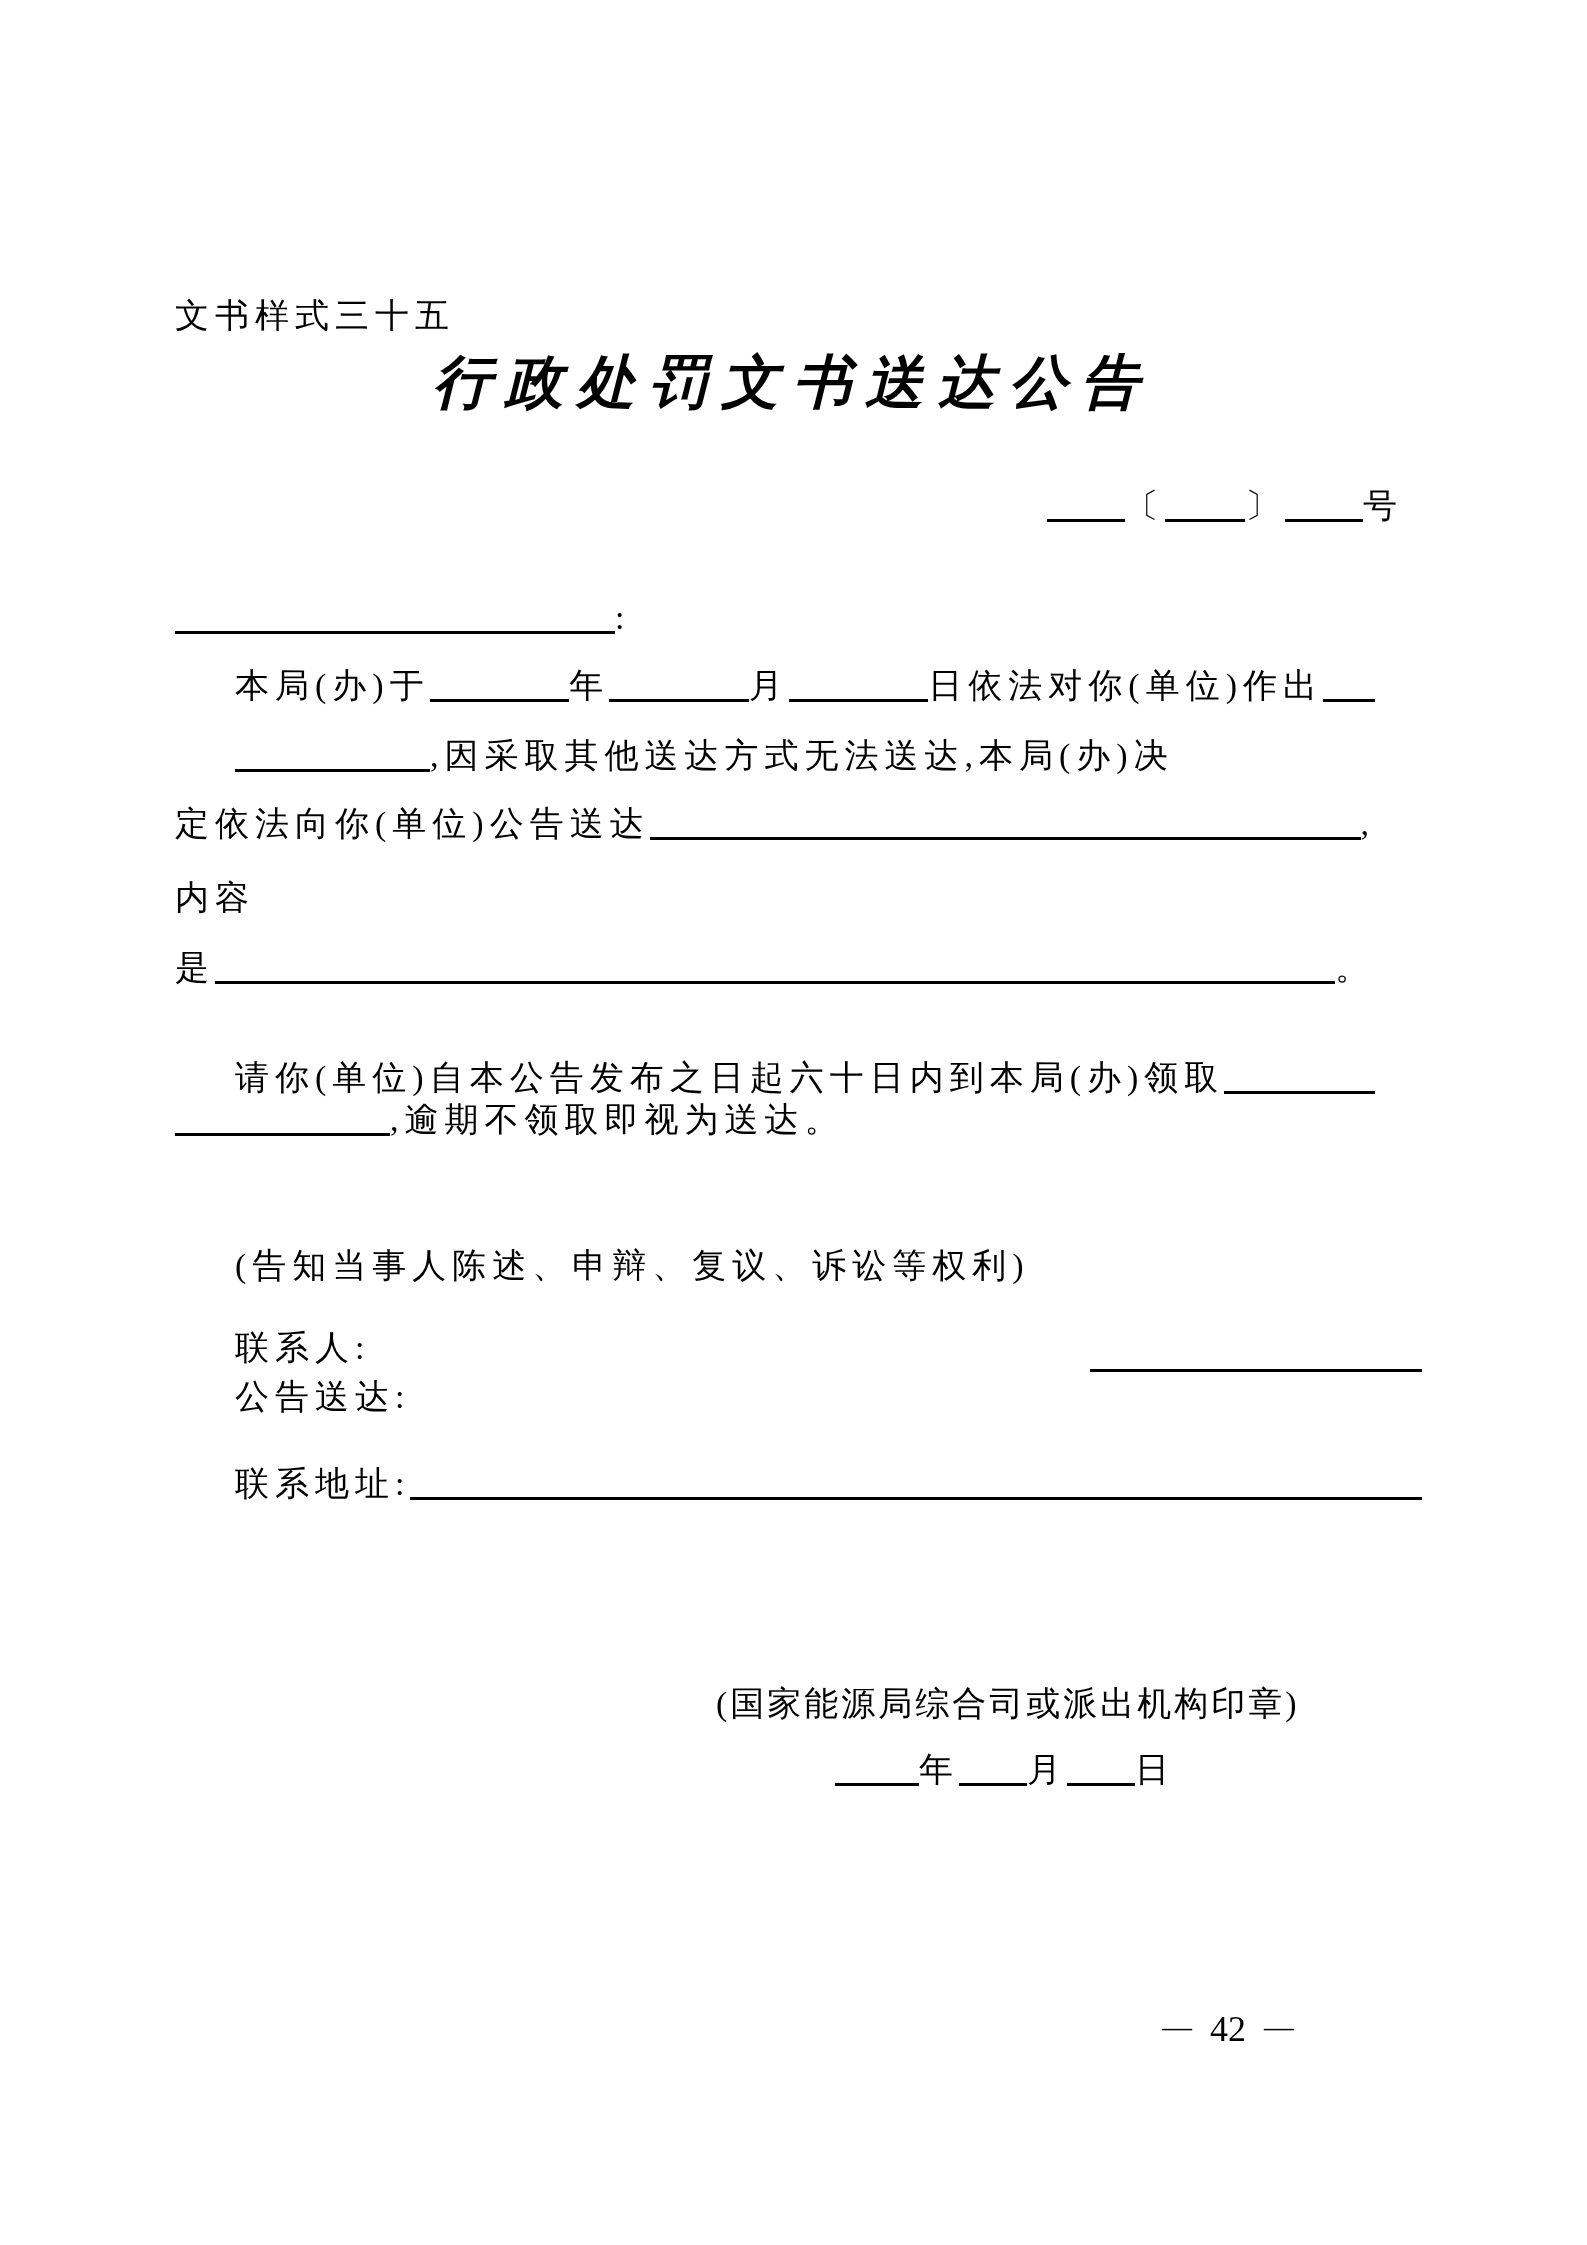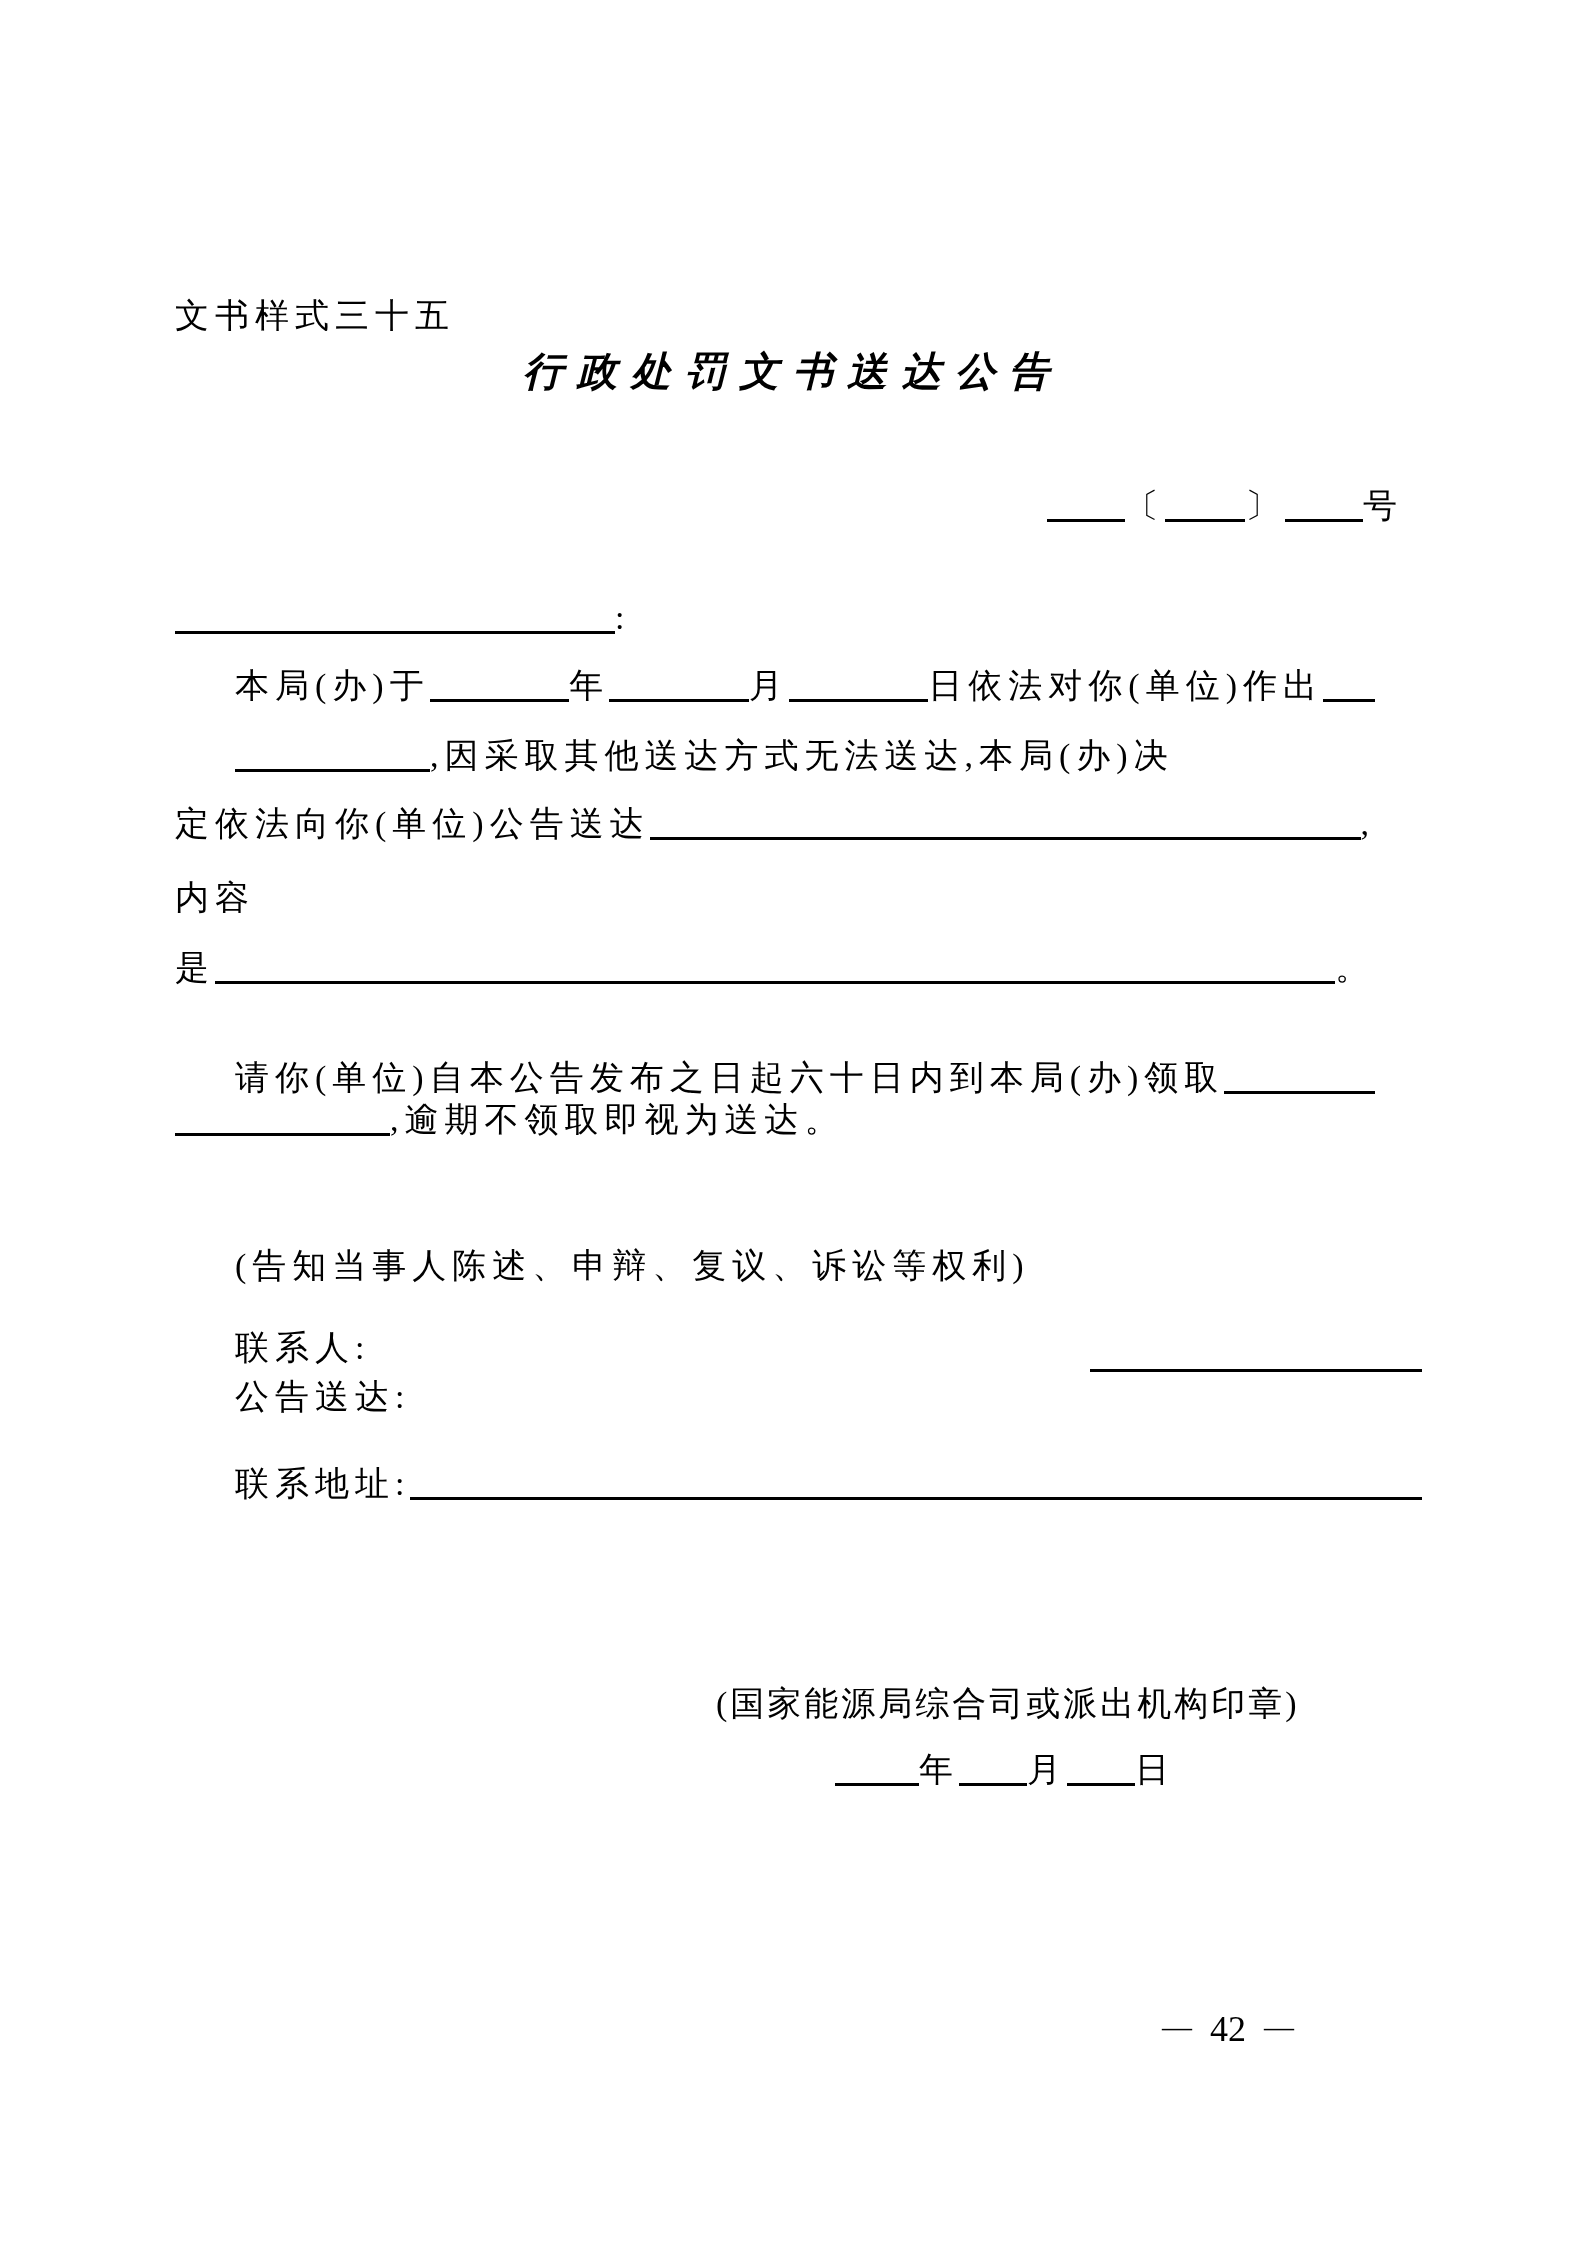--- a/index.html
+++ b/index.html
@@ -31,21 +31,21 @@
     margin-bottom:5px;
     flex:0 0 auto;
   }
   .blank.grow{flex:1 1 auto;}
   .indent{padding-left:60px;}
 
   .row-label{top:296px;}
   .row-title{
     top:348px;left:18px;
     display:block;text-align:center;
-    font-size:40px;font-weight:bold;font-style:italic;
+    font-size:58px;font-weight:bold;font-style:italic;
     letter-spacing:14px;
   }
   .row-docnum{top:486px;left:auto;right:-28px;width:auto;}
   .row-addressee{top:598px;}
   .row-p1l1{top:666px;}
   .row-p1l2{top:736px;}
   .row-p1l3{top:804px;}
   .row-p1l4{top:878px;}
   .row-p1l5{top:948px;}
   .row-p2l1{top:1058px;}

